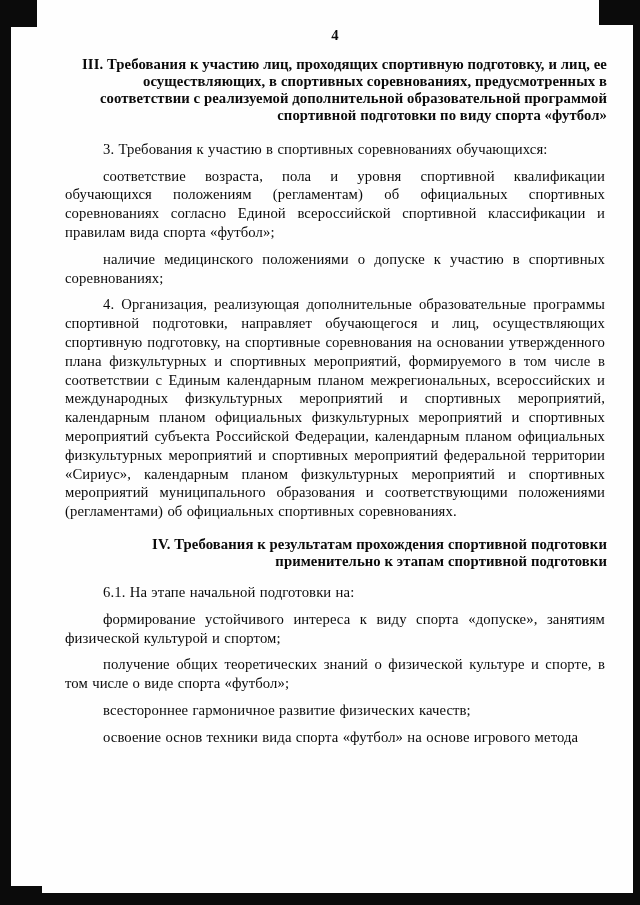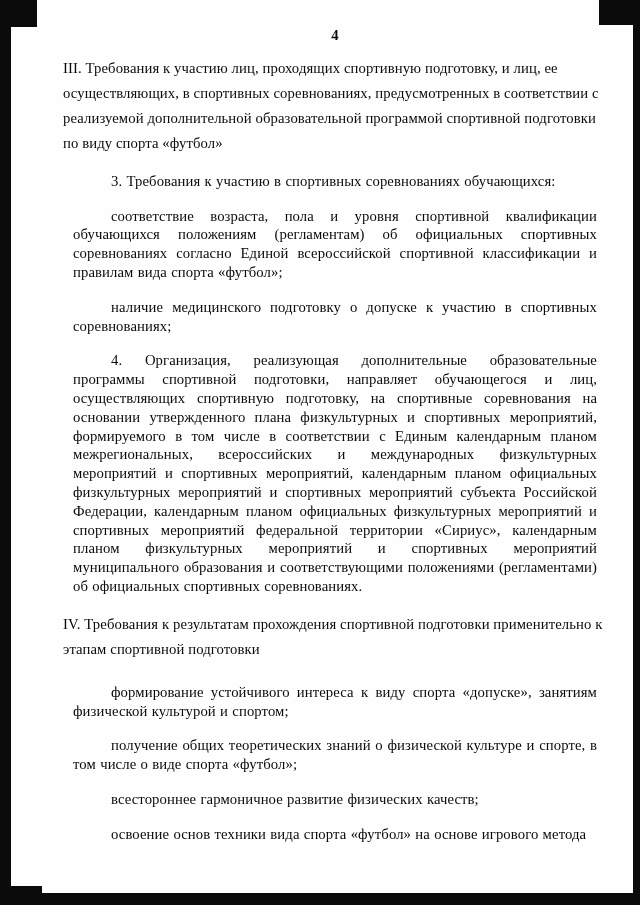--- a/index.html
+++ b/index.html
@@ -35,33 +35,33 @@
     line-height: 18.8px;
     letter-spacing: 0.1px;
   }
   .page-number {
     text-align: center;
     font-weight: bold;
     margin-bottom: 11px;
   }
   .heading {
     font-size: 14.7px;
-    line-height: 25px;
-    font-weight: normal;
-    text-align: left;
+    line-height: 17px;
+    font-weight: bold;
+    text-align: right;
     margin: 0 6px 16px 6px;
   }
   .heading.second {
     margin-top: 15px;
-    margin-bottom: 21px;
+    margin-bottom: 13px;
   }
   p.para {
     text-align: justify;
     text-indent: 38px;
-    margin: 16px;
+    margin: 8px;
     word-spacing: 0.5px;
   }
 </style>
 </head>
 <body>
 
 <div class="page">
 
   <div class="scan scan-left"></div>
   <div class="scan scan-right"></div>
@@ -71,24 +71,25 @@
   <div class="scan scan-bottom"></div>
 
   <div class="content">
 
     <div class="page-number">4</div>
 
     <h2 class="heading">III. Требования к участию лиц, проходящих спортивную подготовку, и лиц, ее осуществляющих, в спортивных соревнованиях, предусмотренных в соответствии с реализуемой дополнительной образовательной программой спортивной подготовки по виду спорта «футбол»</h2>
 
     <p class="para">3. Требования к участию в спортивных соревнованиях обучающихся:</p>
     <p class="para">соответствие возраста, пола и уровня спортивной квалификации обучающихся положениям (регламентам) об официальных спортивных соревнованиях согласно Единой всероссийской спортивной классификации и правилам вида спорта «футбол»;</p>
-    <p class="para">наличие медицинского подготовку о допуске к участию в спортивных соревнованиях;</p>
+    <p class="para">наличие медицинского положениями о допуске к участию в спортивных соревнованиях;</p>
     <p class="para">4. Организация, реализующая дополнительные образовательные программы спортивной подготовки, направляет обучающегося и лиц, осуществляющих спортивную подготовку, на спортивные соревнования на основании утвержденного плана физкультурных и спортивных мероприятий, формируемого в том числе в соответствии с Единым календарным планом межрегиональных, всероссийских и международных физкультурных мероприятий и спортивных мероприятий, календарным планом официальных физкультурных мероприятий и спортивных мероприятий субъекта Российской Федерации, календарным планом официальных физкультурных мероприятий и спортивных мероприятий федеральной территории «Сириус», календарным планом физкультурных мероприятий и спортивных мероприятий муниципального образования и соответствующими положениями (регламентами) об официальных спортивных соревнованиях.</p>
 
     <h2 class="heading second">IV. Требования к результатам прохождения спортивной подготовки применительно к этапам спортивной подготовки</h2>
 
+    <p class="para">6.1. На этапе начальной подготовки на:</p>
     <p class="para">формирование устойчивого интереса к виду спорта «допуске», занятиям физической культурой и спортом;</p>
     <p class="para">получение общих теоретических знаний о физической культуре и спорте, в том числе о виде спорта «футбол»;</p>
     <p class="para">всестороннее гармоничное развитие физических качеств;</p>
     <p class="para">освоение основ техники вида спорта «футбол» на основе игрового метода</p>
 
   </div>
 </div>
 
 </body></html>

